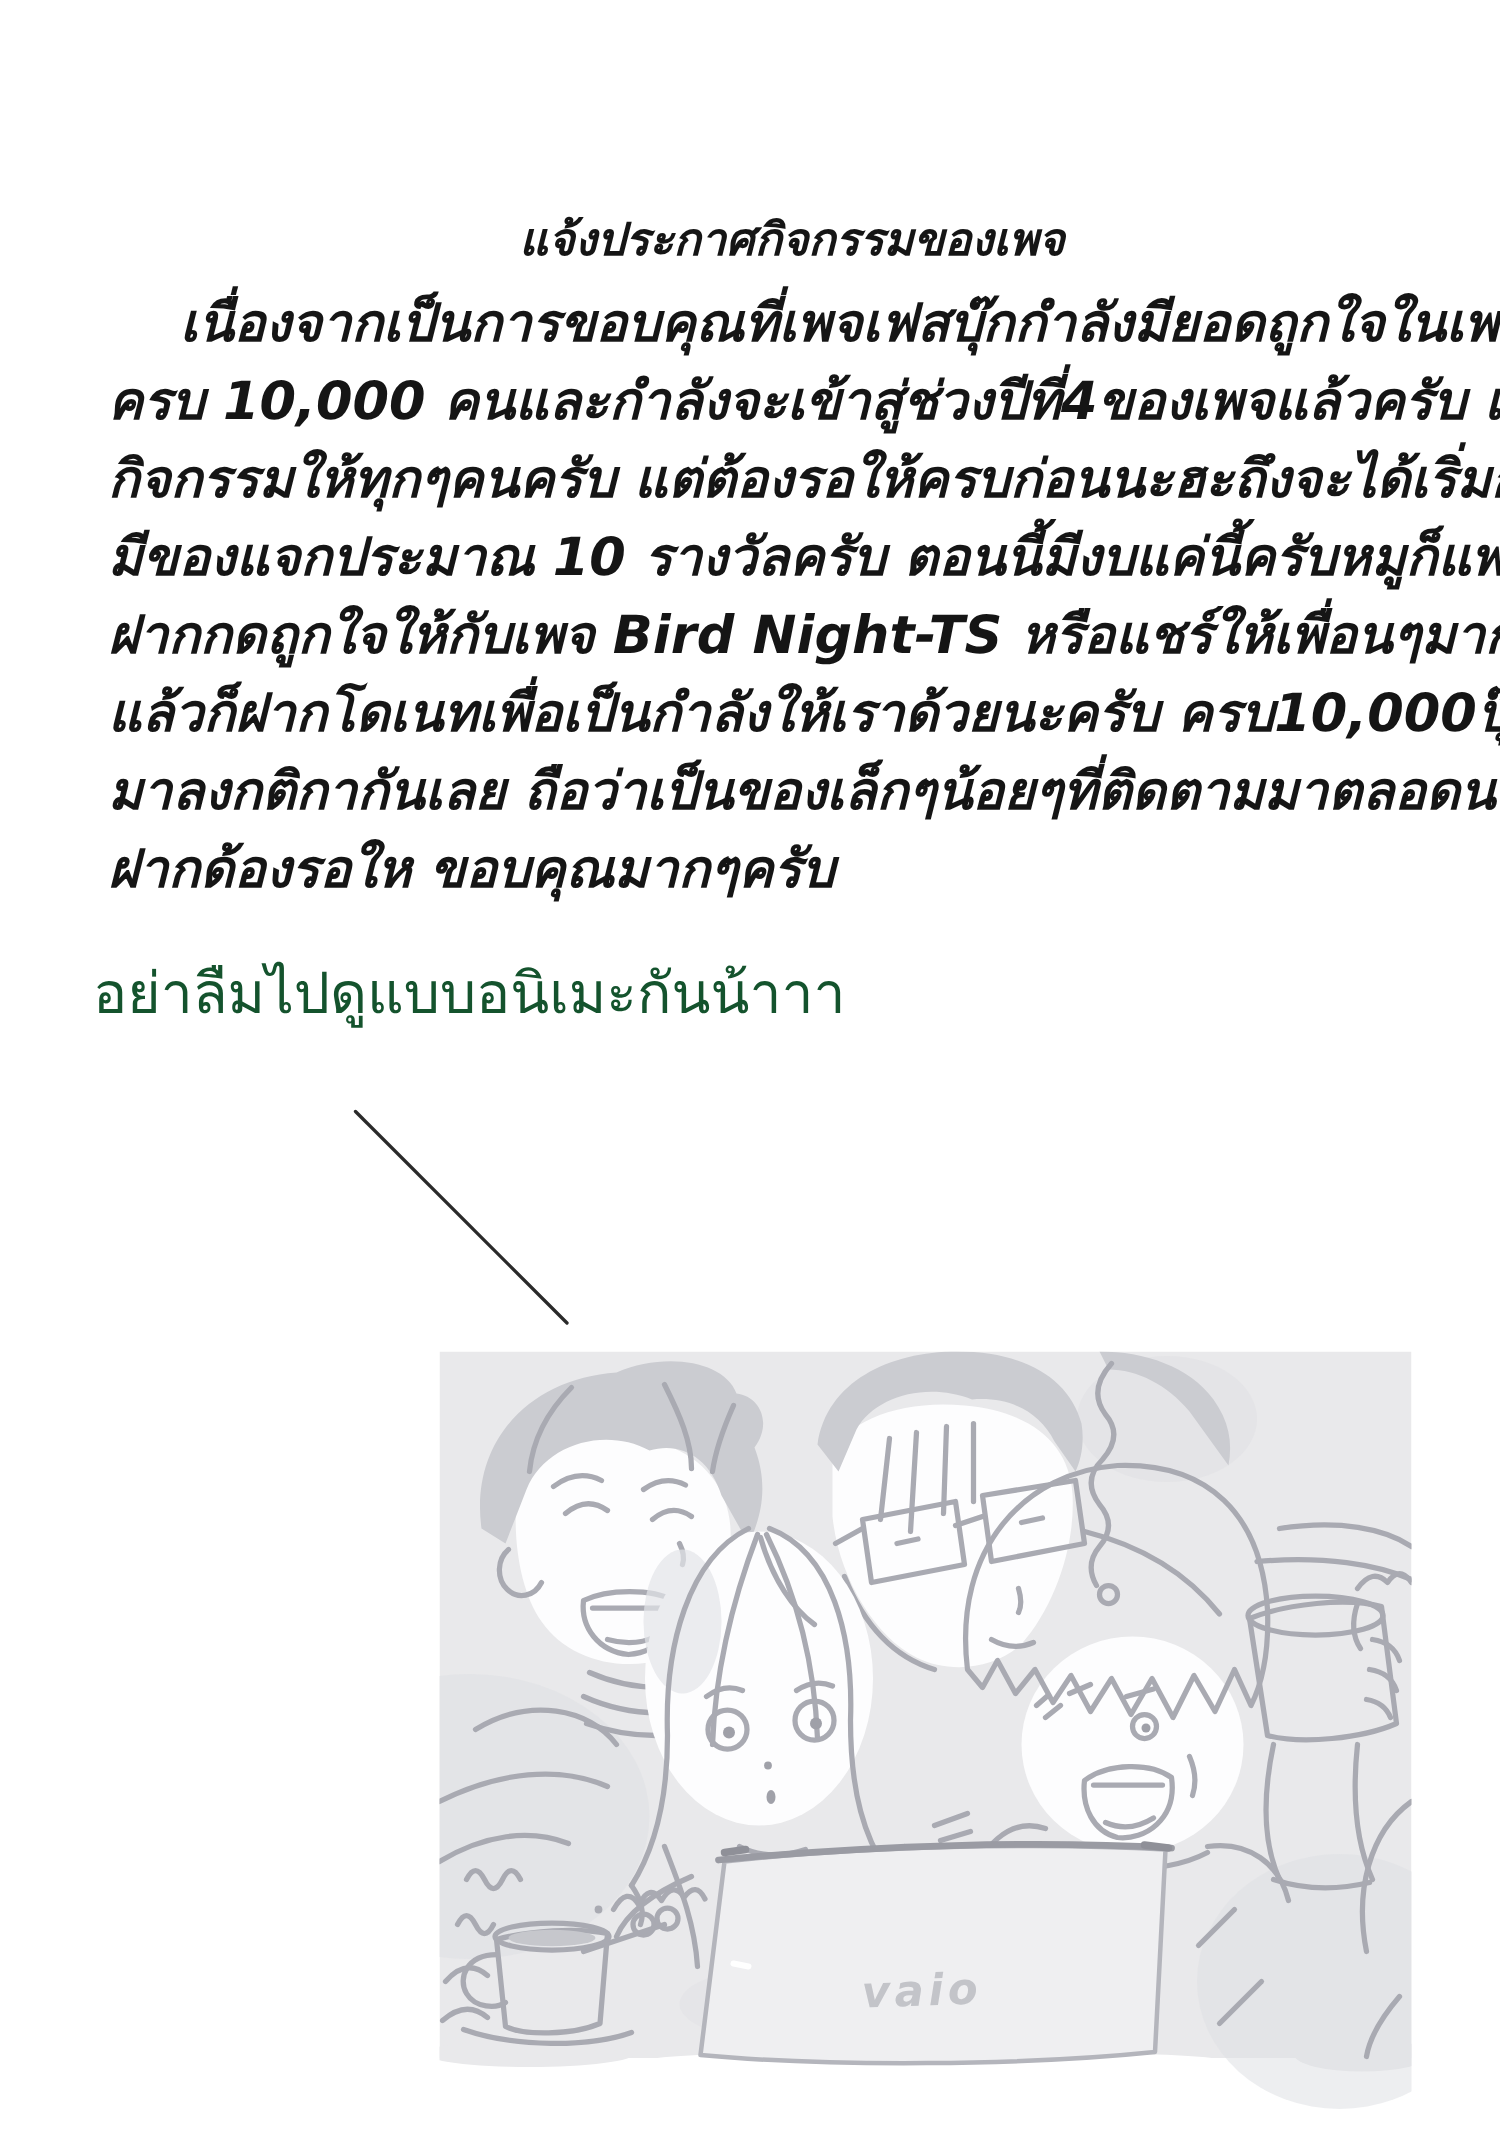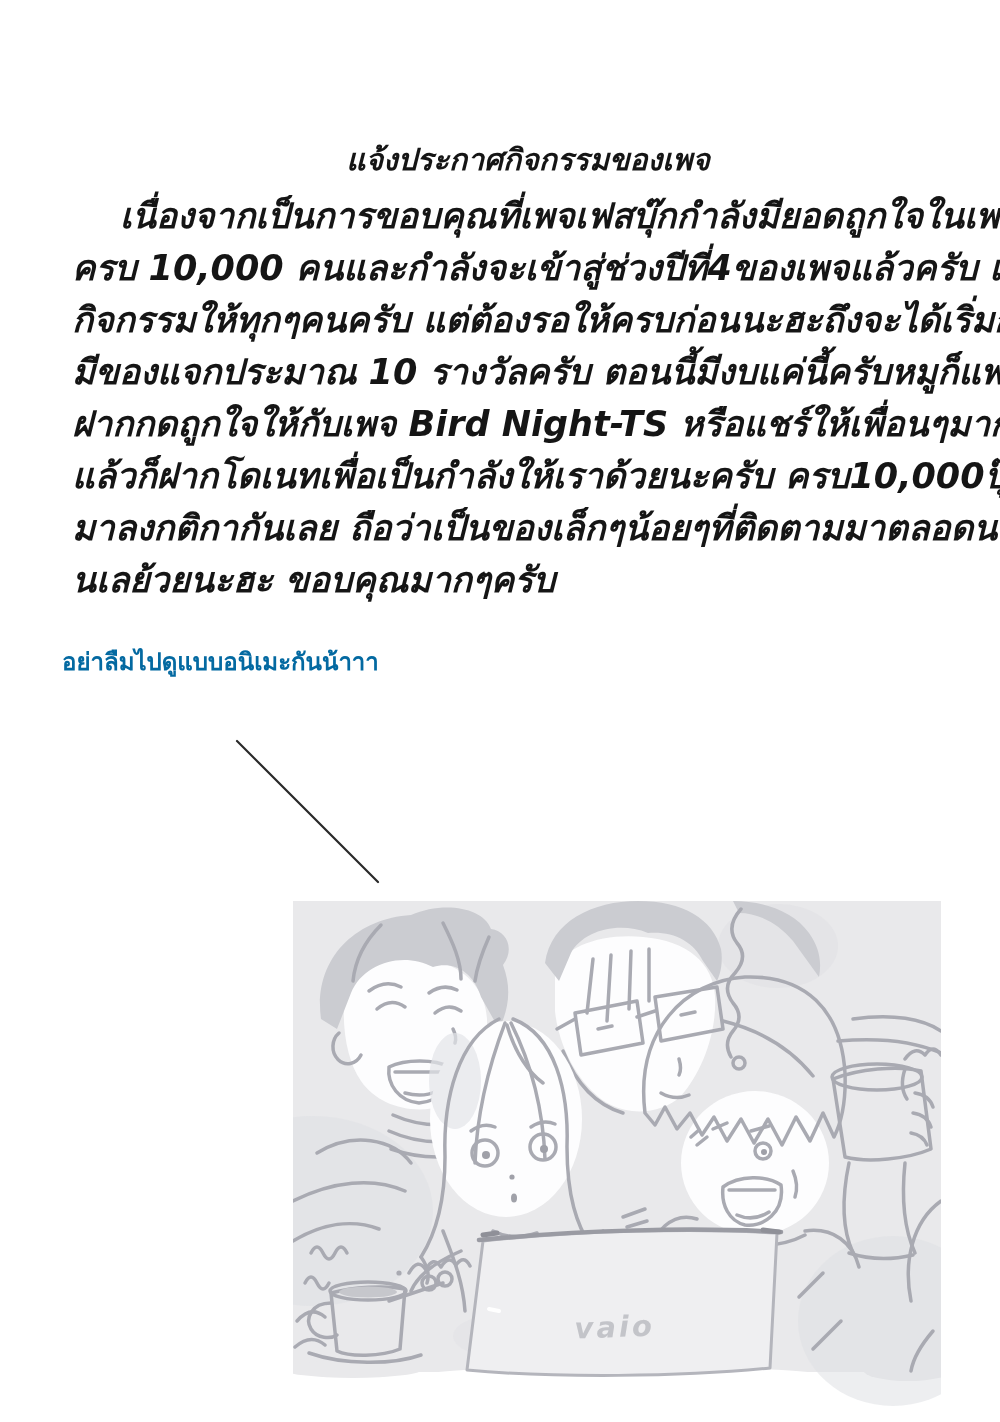--- a/index.html
+++ b/index.html
@@ -12,22 +12,22 @@
     padding-left:56px;text-align:center;font-size:30px;font-weight:700;
     font-style:italic;white-space:nowrap;margin-top:20px;
   }
   .bodytext{
     position:absolute;top:190px;left:72px;width:900px;
     font-size:35px;font-weight:700;font-style:italic;line-height:52px;
   }
   .bodytext .line{white-space:nowrap;height:52px;}
   .bodytext .line.first{padding-left:48px;}
   .note{
-    position:absolute;top:636px;left:62px;font-size:24px;font-weight:700;
-    line-height:52px;color:#0369a1;
+    position:absolute;top:636px;left:62px;font-size:38px;font-weight:400;
+    line-height:52px;color:#14532d;
   }
   .note .nline2{padding-left:18px;}
   .pointer{position:absolute;left:228px;top:733px;}
   .illus{position:absolute;left:293px;top:901px;width:648px;height:521px;}
   .sk{stroke:#a9aab2;stroke-width:3.5;fill:none;stroke-linecap:round;stroke-linejoin:round;}
   .skd{stroke:#9a9ba3;stroke-width:4.5;fill:none;stroke-linecap:round;stroke-linejoin:round;}
   .vaio-logo{
     font-family:"DejaVu Sans",sans-serif;font-size:29px;font-weight:700;
     font-style:italic;fill:#c3c4c9;letter-spacing:3px;text-transform:lowercase;
   }
@@ -40,21 +40,21 @@
   <div class="title">แจ้งประกาศกิจกรรมของเพจ</div>
 
   <div class="bodytext">
     <div class="line first">เนื่องจากเป็นการขอบคุณที่เพจเฟสบุ๊กกำลังมียอดถูกใจในเพจ</div>
     <div class="line">ครบ 10,000 คนและกำลังจะเข้าสู่ช่วงปีที่4ของเพจแล้วครับ เราเลยมี</div>
     <div class="line">กิจกรรมให้ทุกๆคนครับ แต่ต้องรอให้ครบก่อนนะฮะถึงจะได้เริ่มกิจกรรม</div>
     <div class="line">มีของแจกประมาณ 10 รางวัลครับ ตอนนี้มีงบแค่นี้ครับหมูก็แพง5555</div>
     <div class="line">ฝากกดถูกใจให้กับเพจ Bird Night-TS หรือแชร์ให้เพื่อนๆมากดกันนะฮะ</div>
     <div class="line">แล้วก็ฝากโดเนทเพื่อเป็นกำลังให้เราด้วยนะครับ ครบ10,000ปุ๊ป เราจะ</div>
     <div class="line">มาลงกติกากันเลย ถือว่าเป็นของเล็กๆน้อยๆที่ติดตามมาตลอดนะครับ</div>
-    <div class="line">นเลย้วยนะฮะ ขอบคุณมากๆครับ</div>
+    <div class="line">ฝากด้องรอให ขอบคุณมากๆครับ</div>
   </div>
 
   <div class="note">
     <div class="nline1">อย่าลืมไปดูแบบอนิเมะกันน้าาา</div>
   </div>
 
   <svg class="pointer" width="160" height="160" viewBox="0 0 160 160">
     <line x1="9" y1="8" x2="150" y2="149" stroke="#2a2a2a" stroke-width="2.2" stroke-linecap="round"></line>
   </svg>
 

